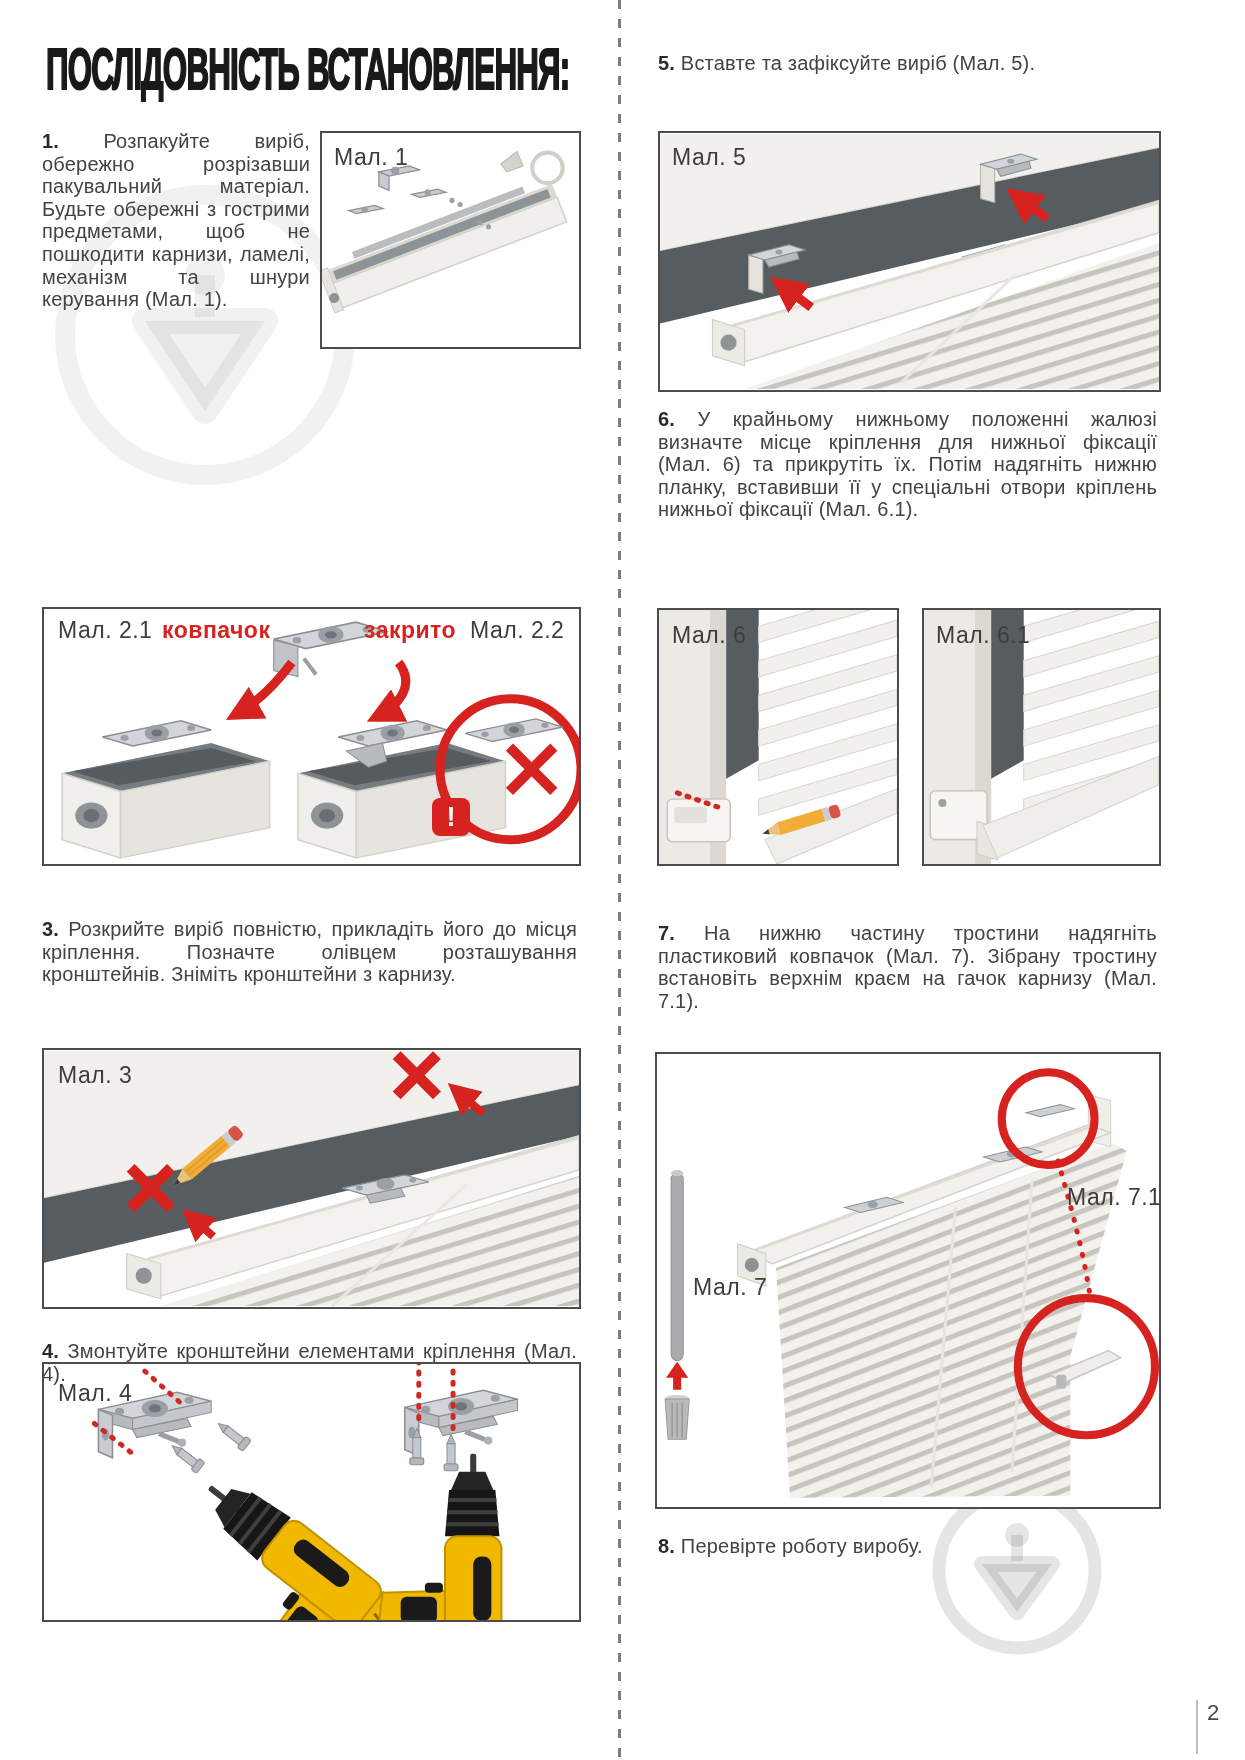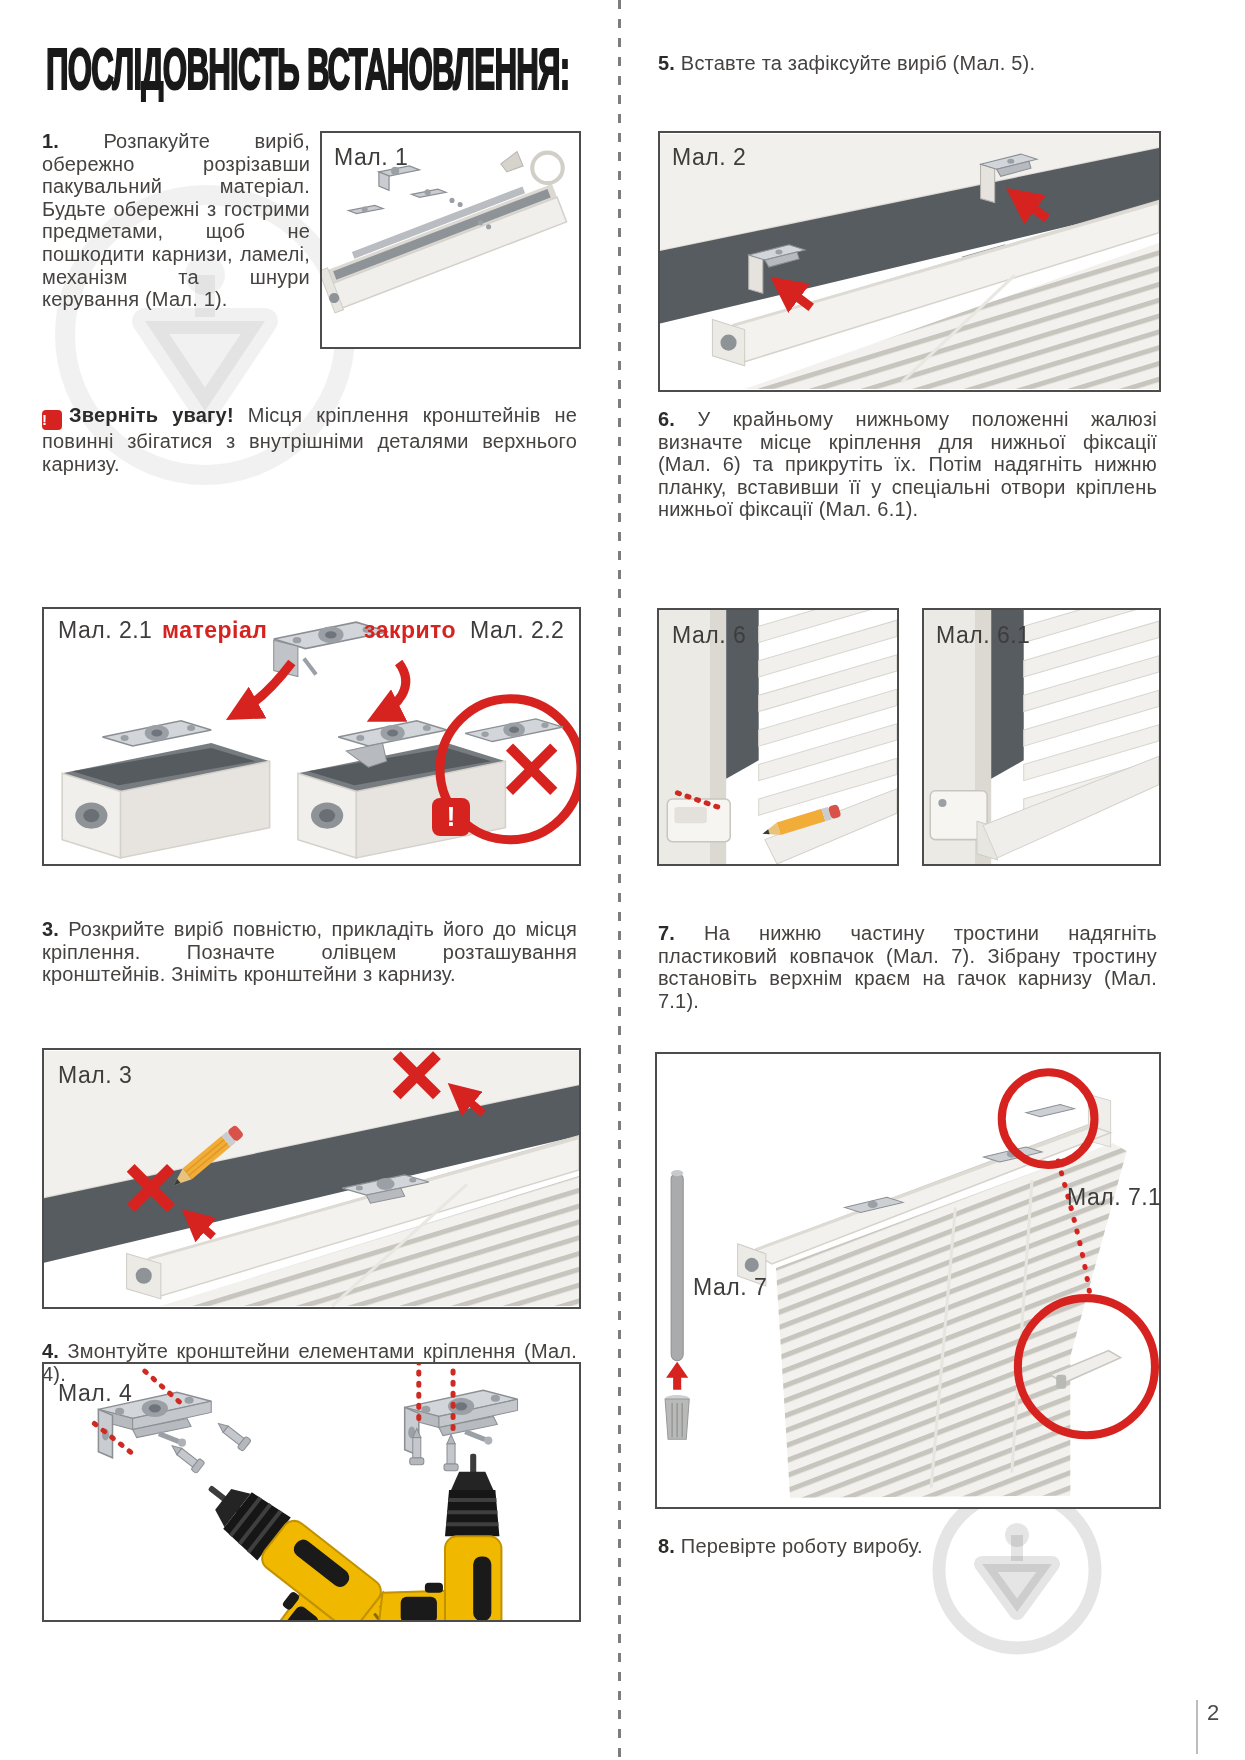--- a/index.html
+++ b/index.html
@@ -80,21 +80,20 @@
       <circle cx="128" cy="66" r="2.5"></circle>
         <circle cx="136" cy="70" r="2.5"></circle>
       <circle cx="156" cy="88" r="2.5"></circle>
         <circle cx="164" cy="92" r="2.5"></circle>
     </g>
   </svg>
   <div class="figlabel" style="left:12px;top:11px;">Мал. 1</div>
 </div>
 
 <div class="step" style="left:42px;top:404px;width:535px;">
-  <p><span class="warnico">!</span><b>Зверніть увагу!</b> <span>Місця кріплення кронштейнів не повинні збігатися з внутрішніми деталями верхнього карнизу.</span></p>
 </div>
 
 <div class="fig" style="left:42px;top:607px;width:535px;height:255px;">
   <svg viewBox="0 0 531 251">
     <defs>
       <g id="rail2">
         <polygon points="0,34 148,4 206,22 58,52" fill="#777c81"></polygon>
         <polygon points="10,32 148,9 192,22 56,46" fill="#565b60"></polygon>
         <polygon points="0,34 58,52 58,118 0,100" fill="#f1efeb" stroke="#d4d1cb" stroke-width="1.5"></polygon>
         <polygon points="58,52 206,22 206,88 58,118" fill="#e7e4df" stroke="#d4d1cb" stroke-width="1.5"></polygon>
@@ -123,21 +122,21 @@
     <path d="M246,52 C228,76 208,94 190,104" stroke="#d7231f" stroke-width="9" fill="none" marker-end="url(#a2)"></path>
     <path d="M352,52 C370,76 350,96 330,106" stroke="#d7231f" stroke-width="9" fill="none" marker-end="url(#a2)"></path>
     <circle cx="463" cy="158" r="70" stroke="#d7231f" stroke-width="9" fill="none"></circle>
     <use href="#rbr2" transform="translate(418,108) scale(0.9)"></use>
     <g stroke="#d7231f" stroke-width="10">
       <line x1="462" y1="136" x2="506" y2="180"></line>
       <line x1="506" y1="136" x2="462" y2="180"></line>
     </g>
   </svg>
   <div class="figlabel" style="left:14px;top:8px;">Мал. 2.1</div>
-  <div class="redlabel" style="left:118px;top:8px;">матеріал</div>
+  <div class="redlabel" style="left:118px;top:8px;">ковпачок</div>
   <div class="redlabel" style="left:320px;top:8px;">закрито</div>
   <div class="figlabel" style="left:426px;top:8px;">Мал. 2.2</div>
   <div class="badge" style="left:388px;top:189px;">!</div>
 </div>
 
 <div class="step" style="left:42px;top:918px;width:535px;">
   <p><b>3.</b> <span>Розкрийте виріб повністю, прикладіть його до місця кріплення. Позначте олівцем розташування кронштейнів. Зніміть кронштейни з карнизу.</span></p>
 </div>
 
 <div class="fig" style="left:42px;top:1048px;width:535px;height:257px;">
@@ -282,21 +281,21 @@
     <polygon points="66,192 495,66 495,98 84,226" fill="#f4f2ee" stroke="#d6d3cd" stroke-width="1.5"></polygon>
     <line x1="72" y1="190" x2="495" y2="68" stroke="#dedbd5" stroke-width="3"></line>
     <polygon points="52,184 84,194 84,230 52,220" fill="#eceae5" stroke="#cfccc6"></polygon>
     <circle cx="68" cy="207" r="8" fill="#8e9398"></circle>
     <line x1="240" y1="246" x2="352" y2="140" stroke="#eae7e2" stroke-width="3"></line>
     <use href="#br5" transform="translate(88,120)"></use>
     <use href="#br5" transform="translate(318,30)"></use>
     <path d="M150,172 L118,148" stroke="#d7231f" stroke-width="9" fill="none" marker-end="url(#a5)"></path>
     <path d="M384,84 L352,60" stroke="#d7231f" stroke-width="9" fill="none" marker-end="url(#a5)"></path>
   </svg>
-  <div class="figlabel" style="left:12px;top:11px;">Мал. 2</div>
+  <div class="figlabel" style="left:12px;top:11px;">Мал. 5</div>
 </div>
 
 <div class="step" style="left:658px;top:408px;width:499px;">
   <p><b>6.</b> <span>У крайньому нижньому положенні жалюзі визначте місце кріплення для нижньої фіксації (Мал. 6) та прикрутіть їх. Потім надягніть нижню планку, вставивши її у спеціальні отвори кріплень нижньої фіксації (Мал. 6.1).</span></p>
 </div>
 
 <div class="fig" style="left:657px;top:608px;width:238px;height:254px;">
   <svg viewBox="0 0 234 250">
     <rect x="0" y="0" width="50" height="250" fill="#eceae5"></rect>
     <rect x="50" y="0" width="16" height="250" fill="#dcd9d3"></rect>

